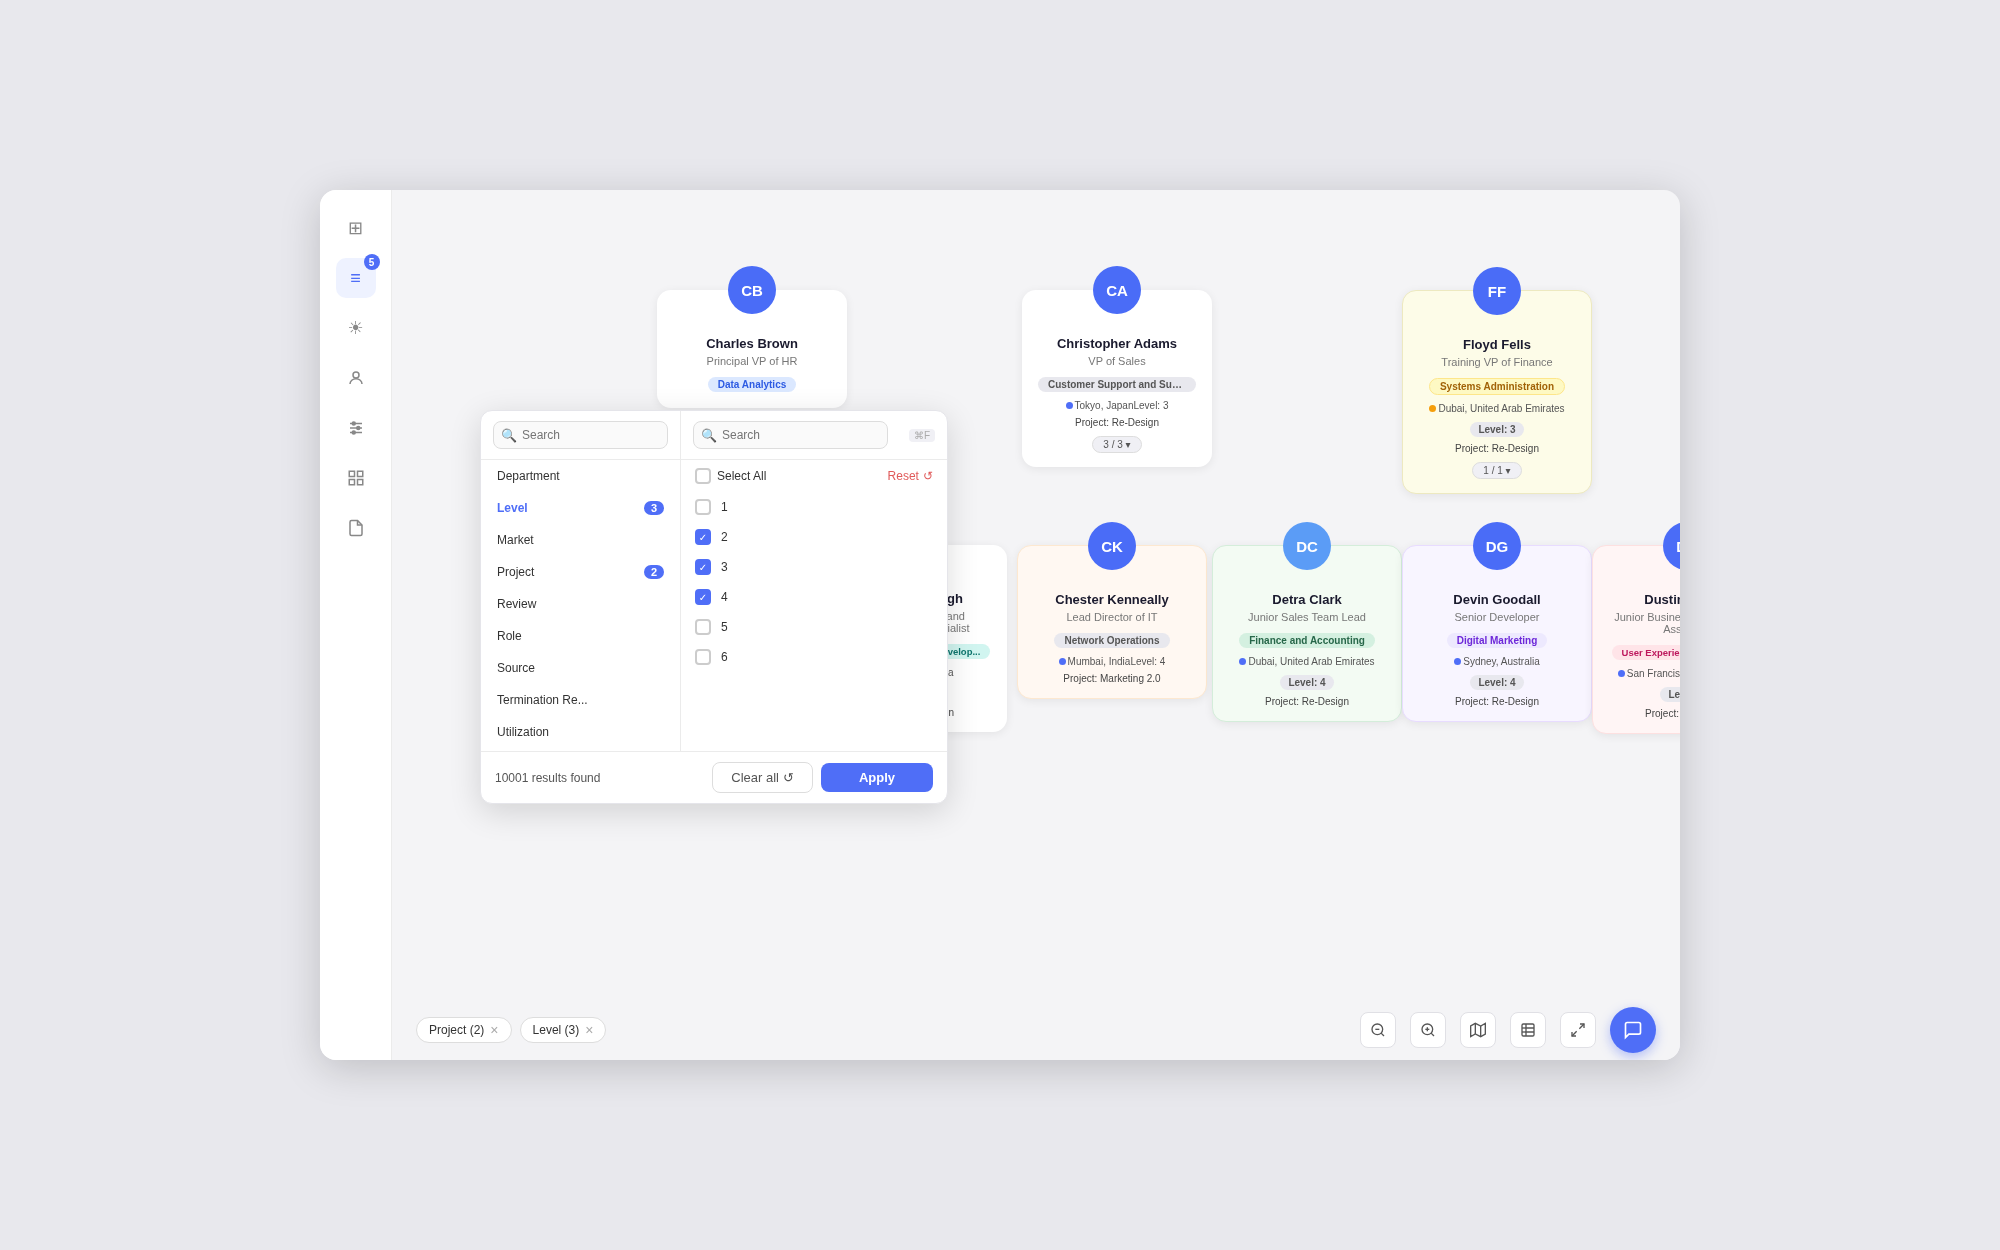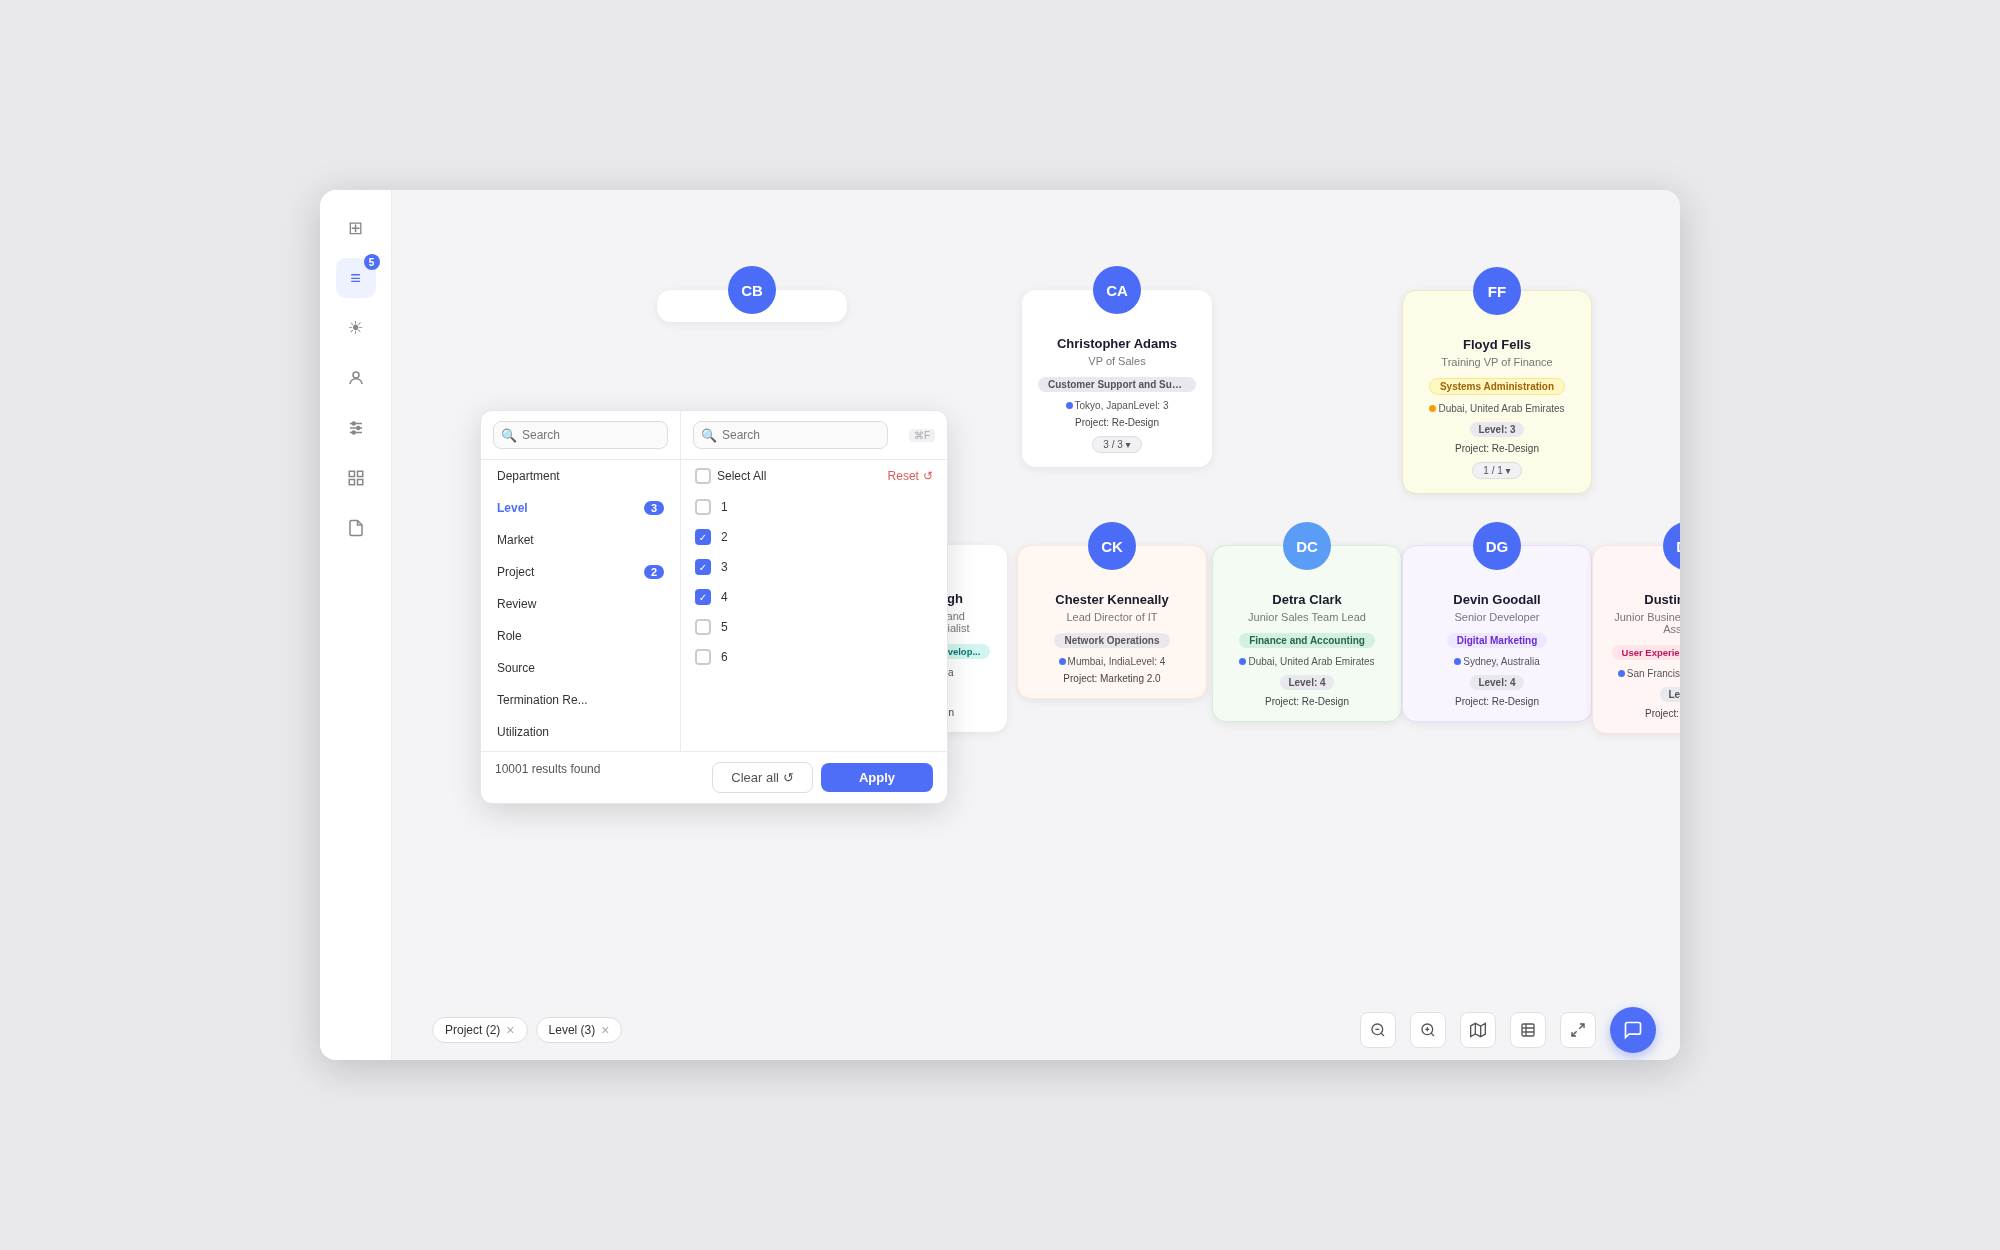--- a/index.html
+++ b/index.html
@@ -260,20 +260,21 @@
       flex-shrink: 0;
     }
     .cb.checked { background: #4f6ef7; border-color: #4f6ef7; }
     .cb.checked::after { content: '✓'; color: #fff; font-size: 10px; }
 
     
     .filter-footer {
       padding: 10px 14px;
       border-top: 1px solid #ebebeb;
       display: flex;
+      align-items: center;
       justify-content: space-between;
     }
     .results-count { font-size: 12px; color: #555; }
     .footer-actions { display: flex; gap: 8px; align-items: center; }
     .btn-clear {
       padding: 7px 18px;
       border-radius: 8px;
       border: 1px solid #ddd;
       background: #fff;
       font-size: 13px;
@@ -288,21 +289,21 @@
       background: #4f6ef7;
       color: #fff;
       font-size: 13px;
       font-weight: 600;
       cursor: pointer;
     }
 
     
     .bottom-bar {
       position: absolute;
-      bottom: 0; left: 16px; right: 0;
+      bottom: 0; left: 0; right: 0;
       height: 60px;
       display: flex;
       align-items: center;
       padding: 0 24px;
       background: rgba(244,244,246,0.9);
       z-index: 50;
     }
     .filter-tags { display: flex; gap: 8px; flex: 1; }
     .filter-tag {
       background: #fff;
@@ -379,20 +380,25 @@
           <polyline points="14,2 14,8 20,8"></polyline>
         </svg>
     </div>
   </div>
 
   <div class="main">
     <div class="org-chart">
 
       <div class="card" style="left:265px;top:100px;">
         <div class="avatar" style="background:#4a6cf7;">CB</div>
+        <div class="card-body">
+          <div class="card-name">Charles Brown</div>
+          <div class="card-title">Principal VP of HR</div>
+          <span class="tag tag-blue">Data Analytics</span>
+        </div>
       </div>
 
       <div class="card" style="left:630px;top:100px;">
         <div class="avatar" style="background:#4a6cf7;">CA</div>
         <div class="card-body">
           <div class="card-name">Christopher Adams</div>
           <div class="card-title">VP of Sales</div>
           <span class="tag tag-gray">Customer Support and Succ...</span>
           <div class="card-meta">
             <span class="meta-item">

